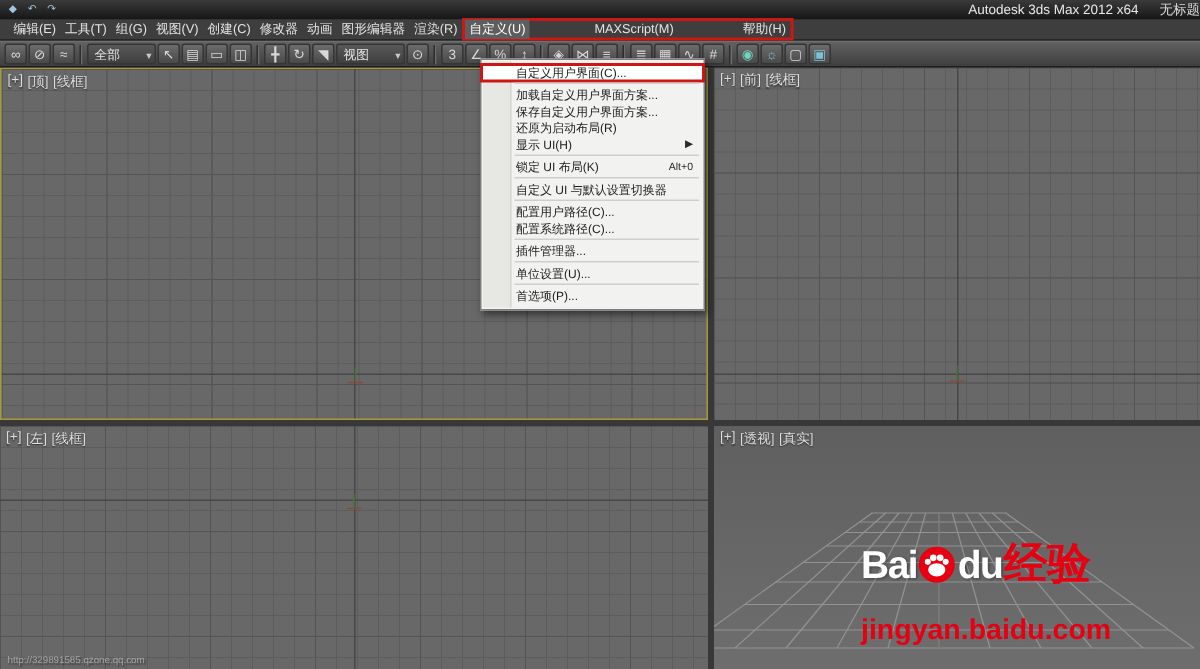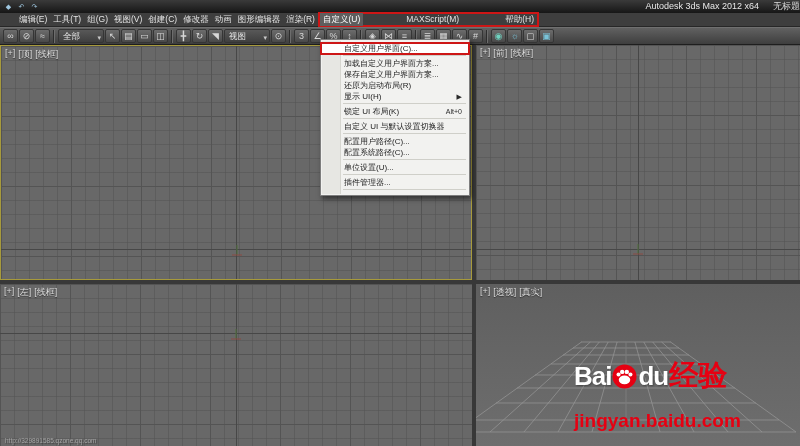--- a/index.html
+++ b/index.html
@@ -15,21 +15,21 @@
   #titlebar{position:absolute;left:0;top:0;width:100%;height:13px;
     background:linear-gradient(#3a3a3a,#161616);display:flex;align-items:center;z-index:5;}
   .qa{display:flex;gap:2px;padding-left:3px;position:relative;z-index:2;}
   .qbtn{font-size:7px;line-height:11px;color:#9fc7e0;width:11px;text-align:center;cursor:default;}
   #title-text{position:absolute;left:0;right:0;top:0;height:13px;line-height:13px;
     text-align:right;font-size:9px;color:#e8e8e8;}
   #title-text .doc{margin-left:14px;color:#dcdcdc;}
 
   
   #menubar{position:absolute;left:0;top:13px;width:100%;height:14px;background:#3e3e3e;
-    border-bottom:1px solid #272727;display:flex;align-items:center;padding-left:16px;z-index:6;}
+    border-bottom:1px solid #272727;display:flex;align-items:center;padding-left:6px;z-index:6;}
   .mgroup{display:flex;align-items:center;height:14px;}
   .mitem{padding:0 3px;height:13px;line-height:13px;font-size:8.5px;color:#e3e3e3;white-space:nowrap;cursor:default;}
   .mitem.active{background:#5e5e5e;color:#fff;}
   #menu-redbox{display:flex;align-items:center;border:2px solid var(--annotation-red);height:15px;margin-top:-1px;gap:40px;}
 
   
   #toolbar{position:absolute;left:0;top:27px;width:100%;height:18px;
     background:linear-gradient(#616161,#3e3e3e);border-top:1px solid #707070;
     border-bottom:1px solid #1e1e1e;display:flex;align-items:center;gap:1px;padding-left:3px;z-index:4;}
   .tbtn{width:15px;height:14px;line-height:13px;text-align:center;font-size:9px;color:#d8d8d8;
@@ -301,25 +301,29 @@
         <span class="mlabel">配置用户路径(C)...</span>
         <span class="right"></span>
       </div>
 
       <div class="menu-row sep-after">
         <span class="mlabel">配置系统路径(C)...</span>
         <span class="right"></span>
       </div>
 
       <div class="menu-row sep-after">
+        <span class="mlabel">插件管理器...</span>
+        <span class="right"></span>
+      </div>
+
+      <div class="menu-row sep-after">
         <span class="mlabel">单位设置(U)...</span>
         <span class="right"></span>
       </div>
 
-      <div class="menu-row sep-after">
-        <span class="mlabel">插件管理器...</span>
-        <span class="right"></span>
-      </div>
-
+      <div class="menu-row">
+        <span class="mlabel">首选项(P)...</span>
+        <span class="right"></span>
+      </div>
 
   </div>
 
 </div>
 
 </body></html>

